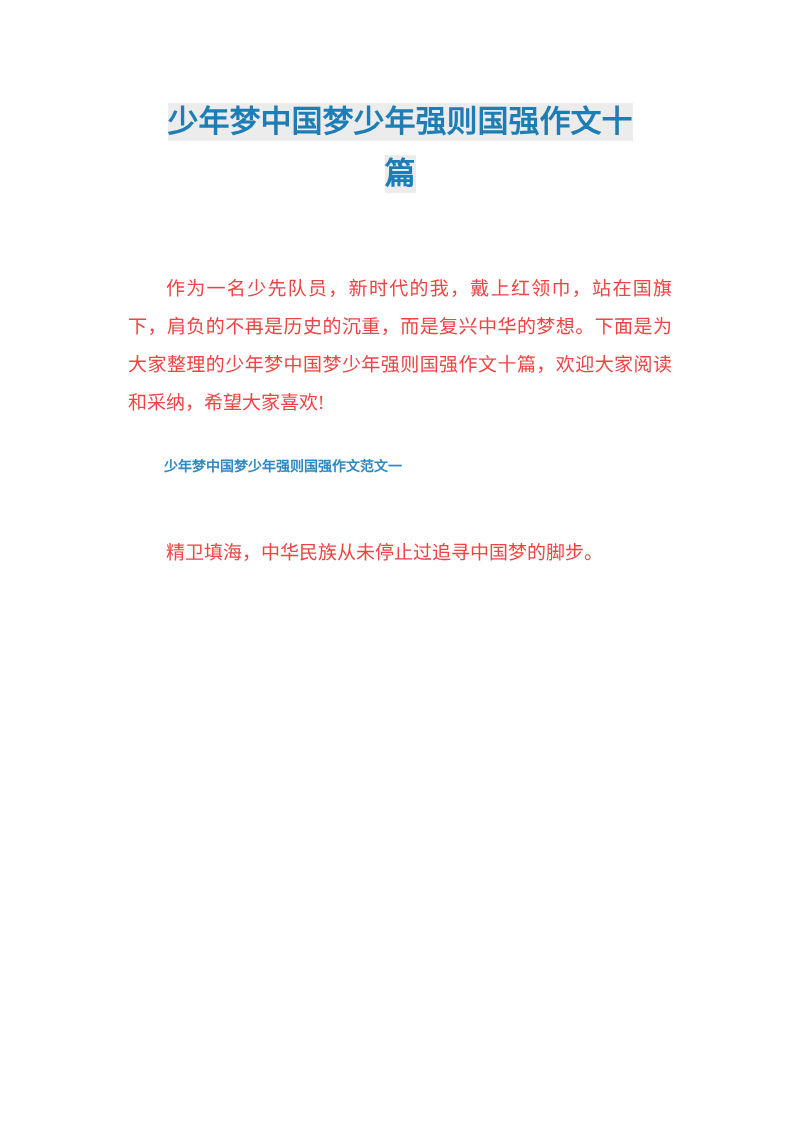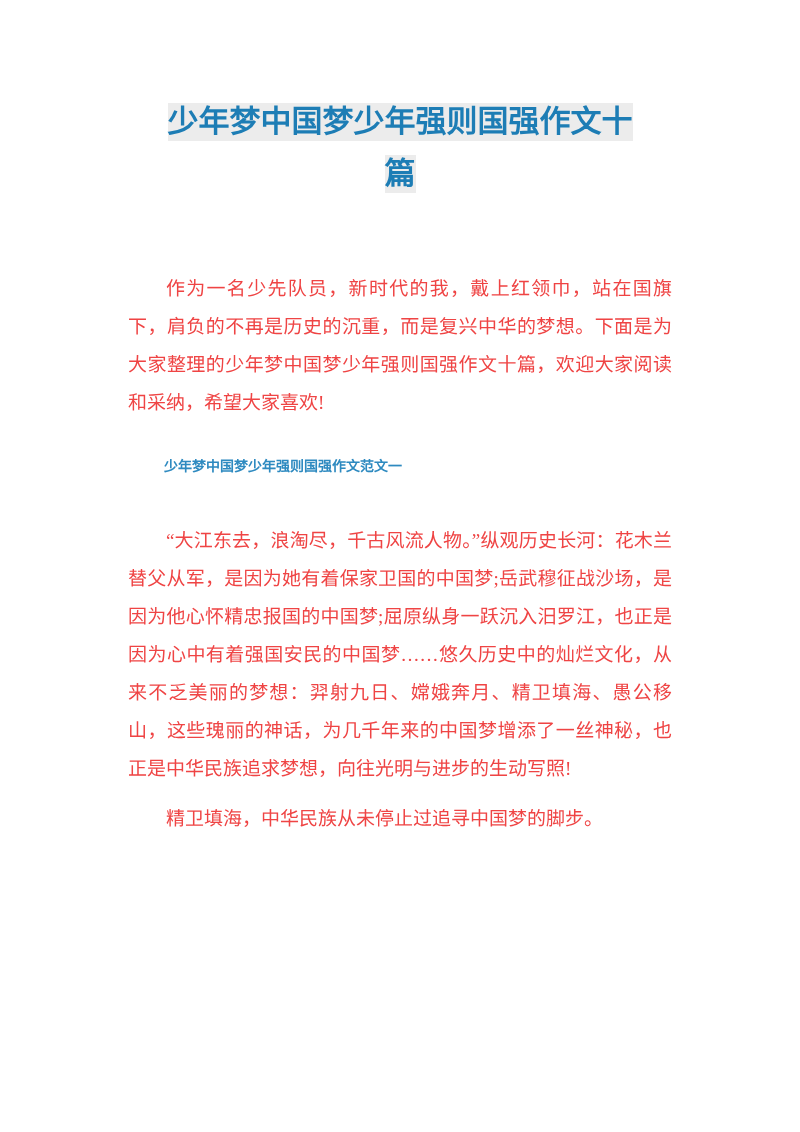--- a/index.html
+++ b/index.html
@@ -90,20 +90,19 @@
 
     <div class="gap-before-sub"></div>
 
     <h2 class="subhead">少年梦中国梦少年强则国强作文范文一</h2>
 
     <div class="gap-after-sub"></div>
 
 
     <div class="gap-para"></div>
 
-    <p class="para">“大江东去，浪淘尽，千古风流人物。”纵观历史长河：花木兰替父从军，是因为她有着保家卫国的中国梦;岳武穆征战沙场，是因为他心怀精忠报国的中国梦;屈原纵身一跃沉入汨罗江，也正是因为心中有着强国安民的中国梦……悠久历史中的灿烂文化，从来不乏美丽的梦想：羿射九日、嫦娥奔月、精卫填海、愚公移山，这些瑰丽的神话，为几千年来的中国梦增添了一丝神秘，也正是中华民族追求梦想，向往光明与进步的生动写照!</p>
 
     <div class="gap-para"></div>
 
     <p class="para">精卫填海，中华民族从未停止过追寻中国梦的脚步。</p>
 
   </div>
 </div>
 
 </body></html>

